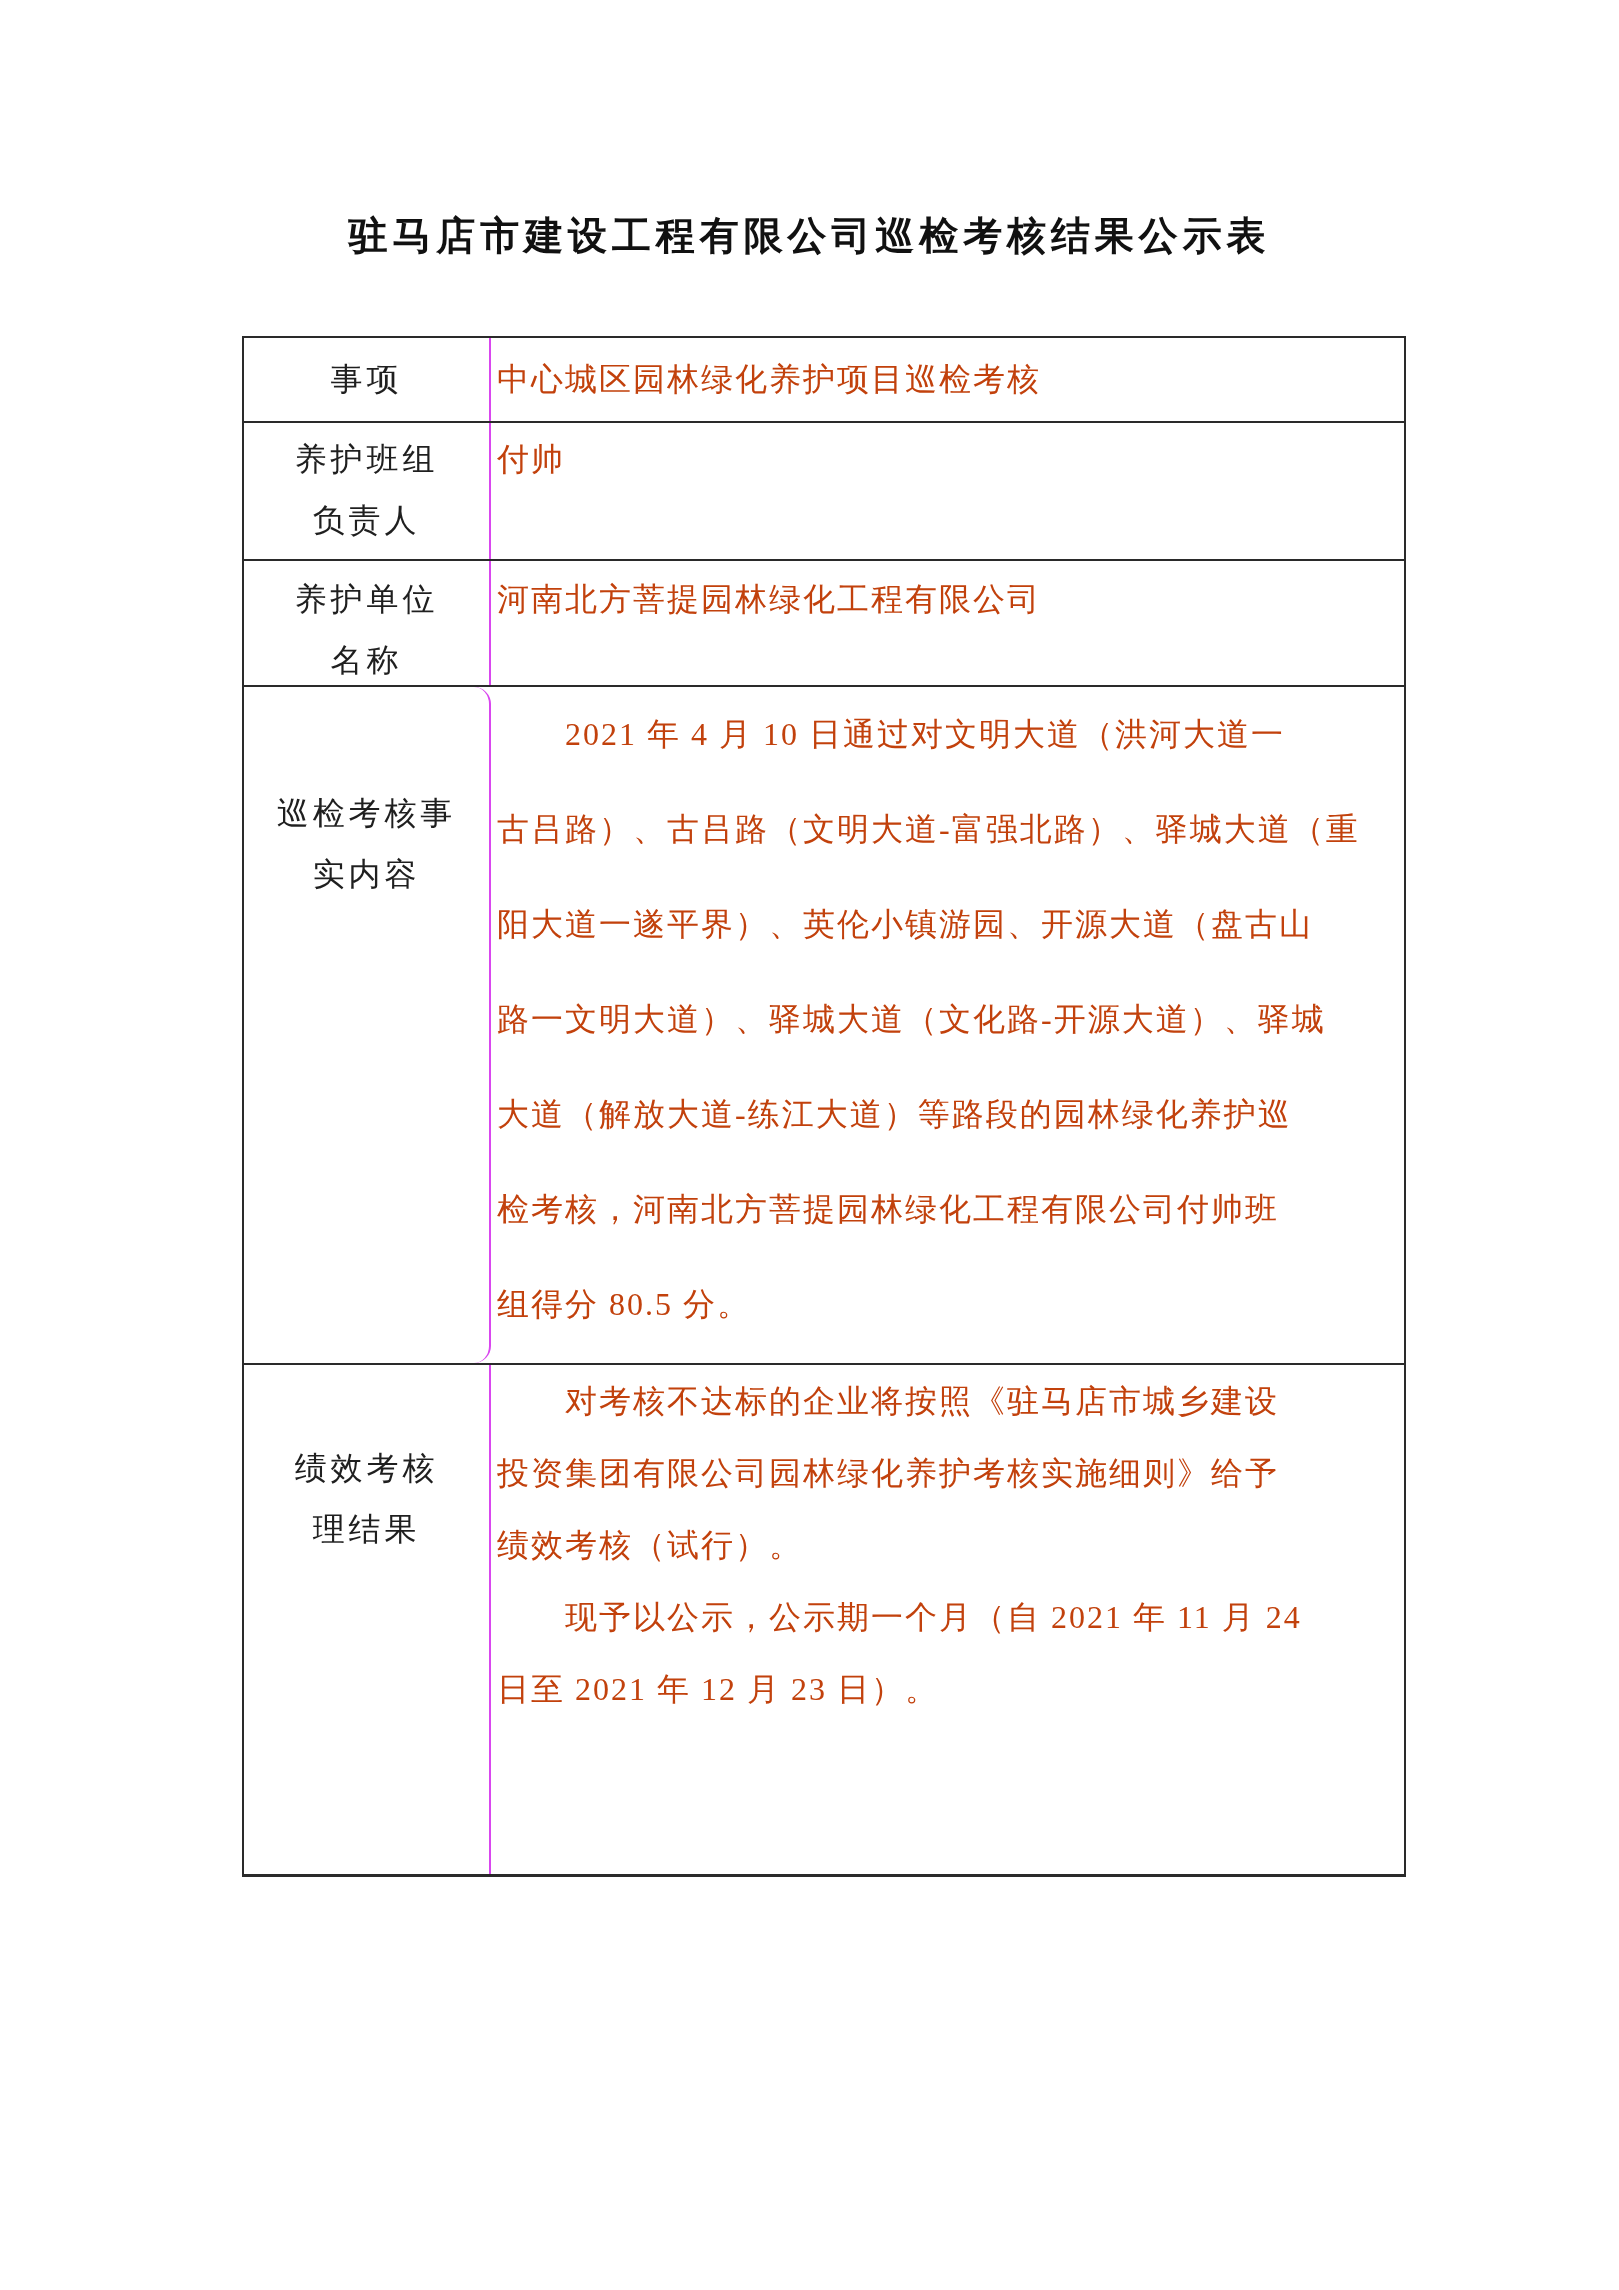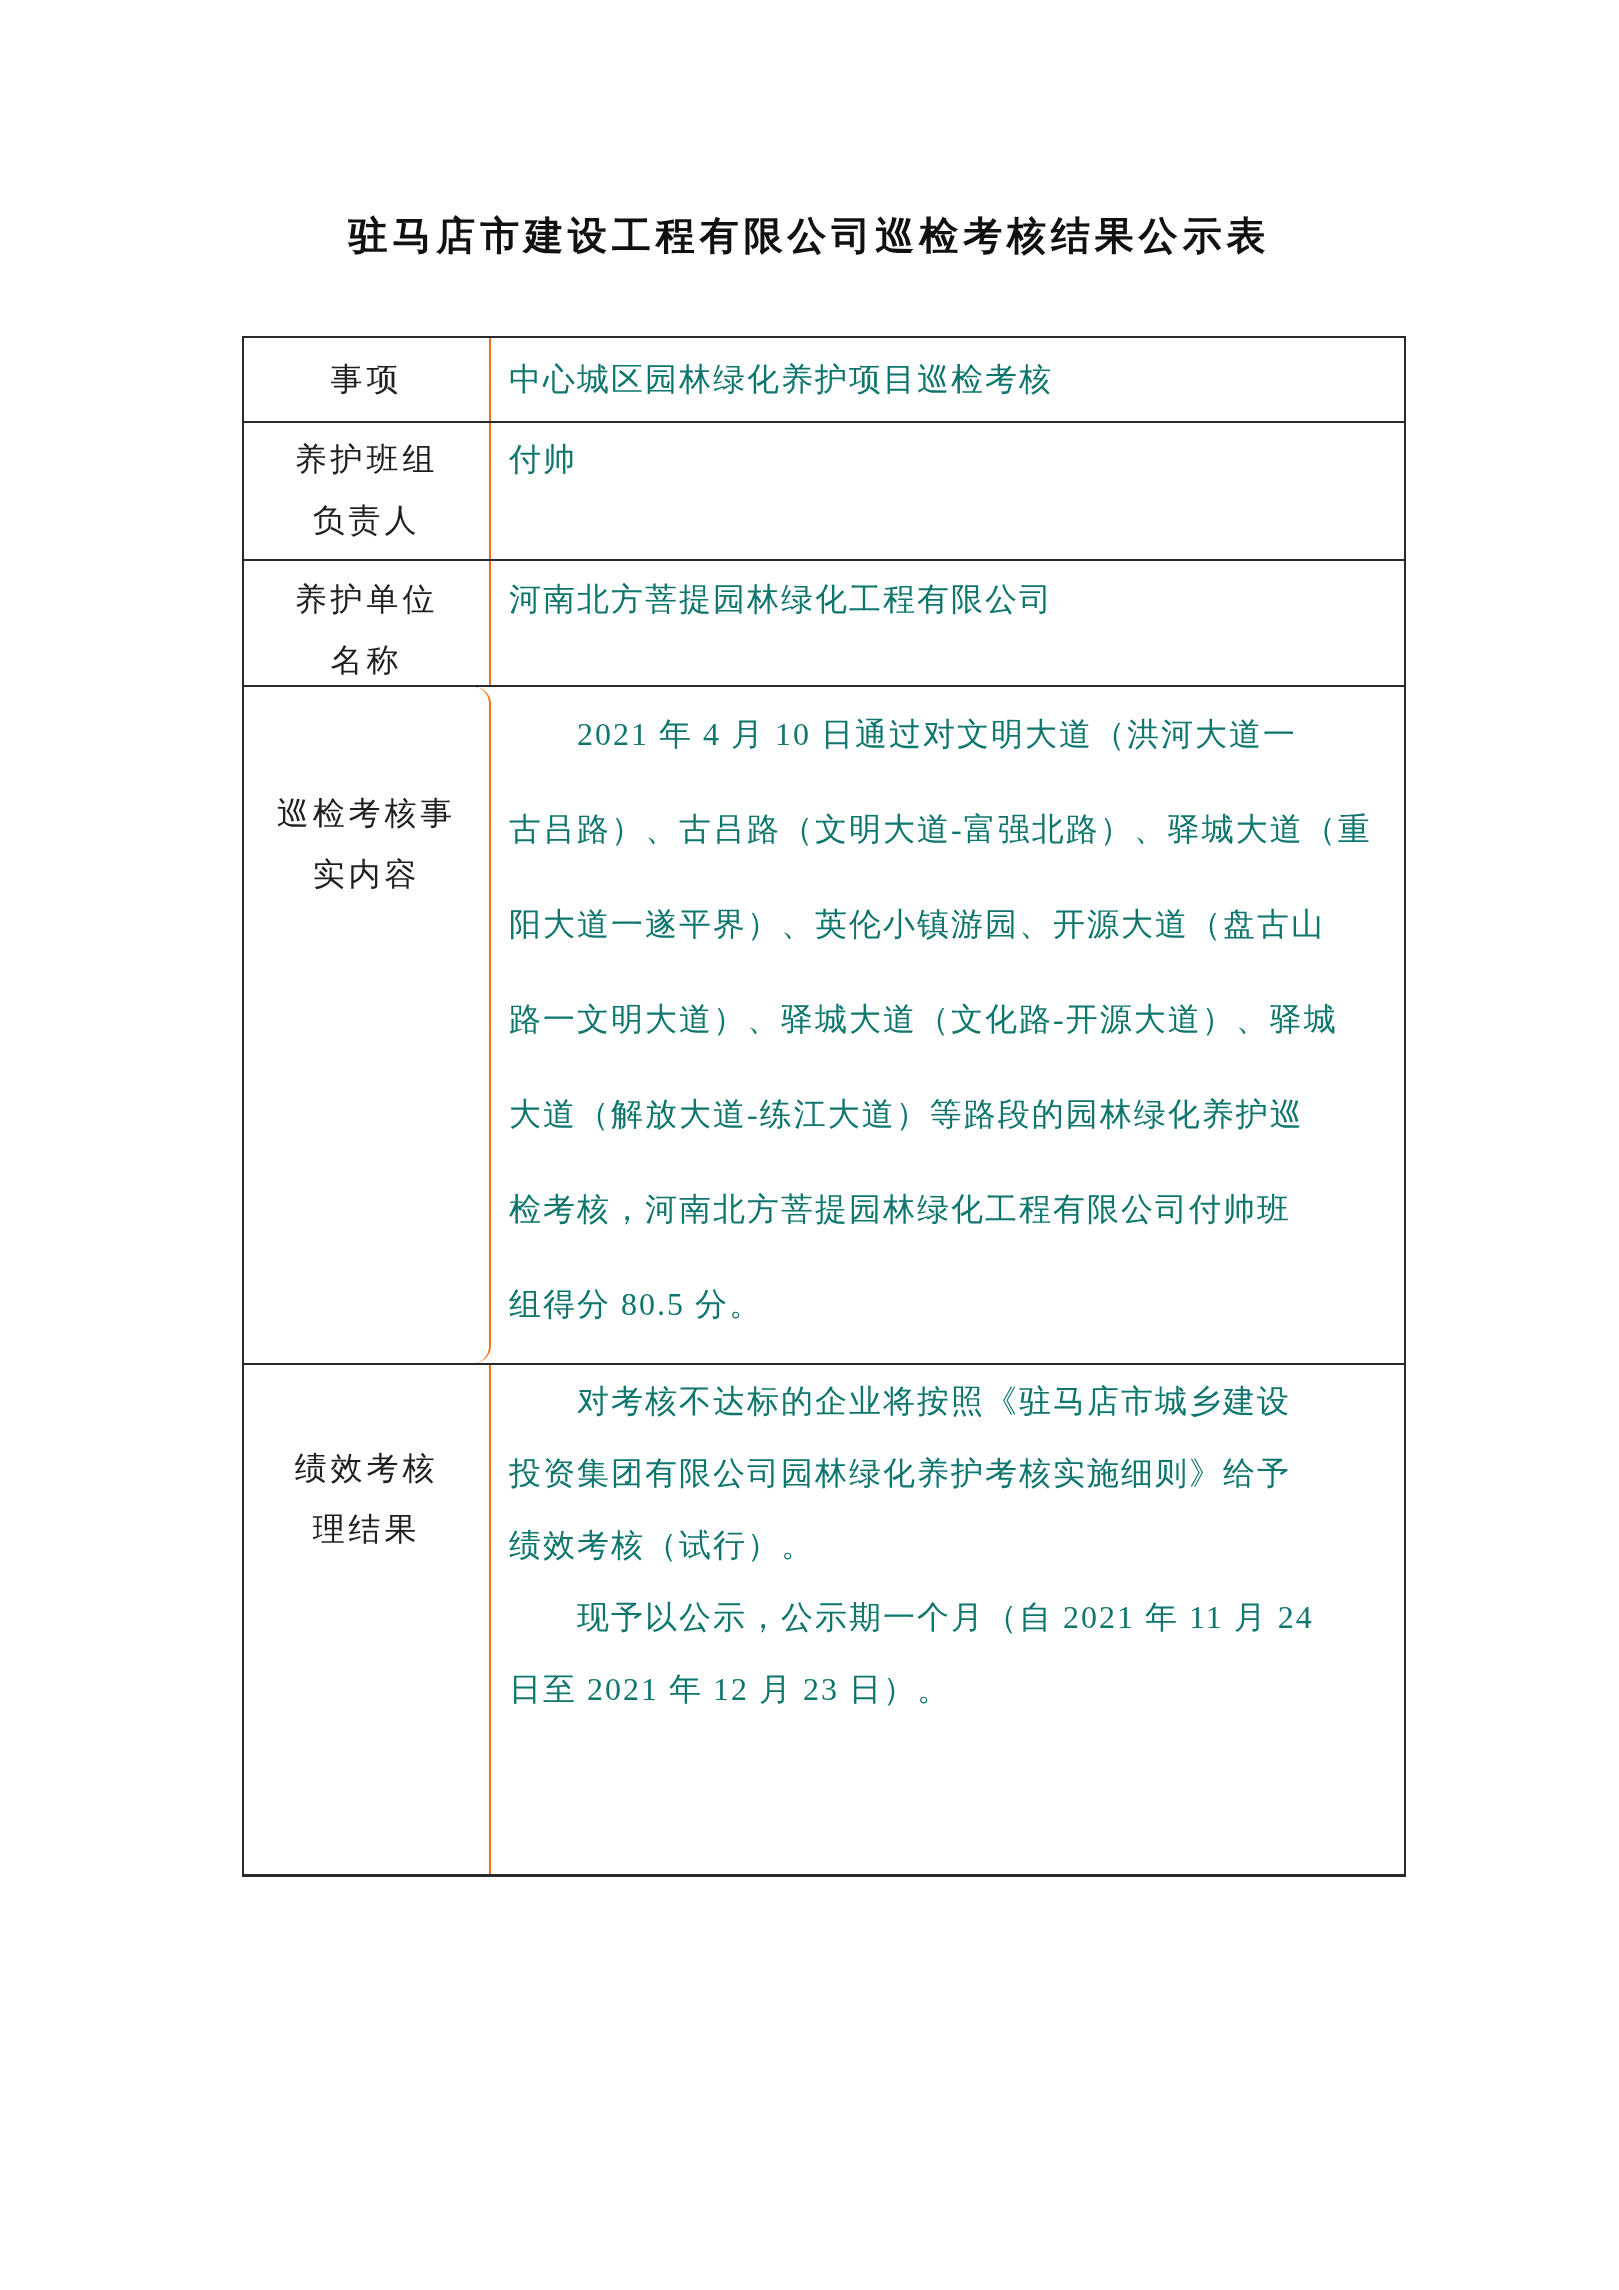--- a/index.html
+++ b/index.html
@@ -41,21 +41,21 @@
   }
   .trow:last-child { border-bottom: none; }
   .trow.r1 { height: 85px; }
   .trow.r2 { height: 126px; }
   .trow.r3 { height: 138px; }
   .trow.r4 { height: 678px; }
   .trow.r5 { height: 509px; }
   .tlabel {
     width: 247px;
     flex: 0 0 247px;
-    border-right: 2px solid #f97316;
+    border-right: 2px solid #d946ef;
     text-align: center;
     font-size: 32px;
     letter-spacing: 3.9px;
     line-height: 61px;
     white-space: pre-line;
     color: #1f1f1f;
   }
   .r1 .tlabel {
     display: flex;
     align-items: center;
@@ -63,24 +63,24 @@
   }
   .r2 .tlabel { padding-top: 7.8px; }
   .r3 .tlabel { padding-top: 5.9px; }
   .r4 .tlabel { padding-top: 96px; border-radius: 17px; }
   .r5 .tlabel { padding-top: 73px; }
   .tvalue {
     flex: 1 1 auto;
     min-width: 0;
     font-size: 32px;
     letter-spacing: 2px;
-    padding-left: 18px;
+    padding-left: 6px;
     padding-right: 17.6px;
     white-space: pre-line;
-    color: #0f766e;
+    color: #c2410c;
   }
   .r1 .tvalue {
     display: flex;
     align-items: center;
   }
   .r2 .tvalue { padding-top: 7.8px; line-height: 61px; }
   .r3 .tvalue { padding-top: 5.9px; line-height: 61px; }
   .r4 .tvalue { padding-top: 0; line-height: 95px; }
   .r5 .tvalue { padding-top: 0; line-height: 72px; }
 </style>

